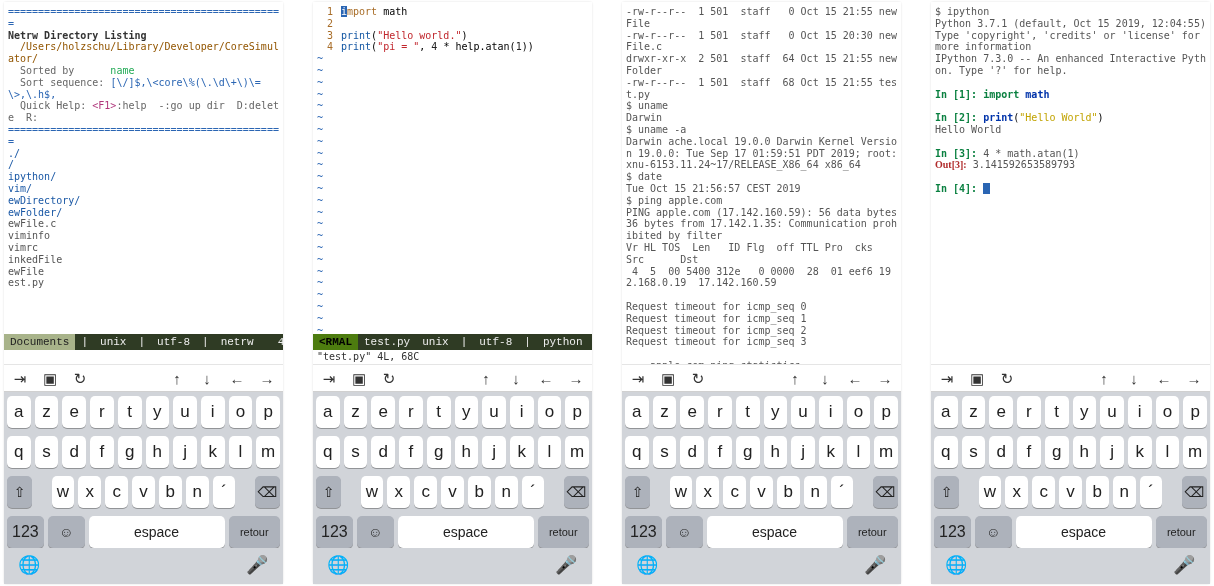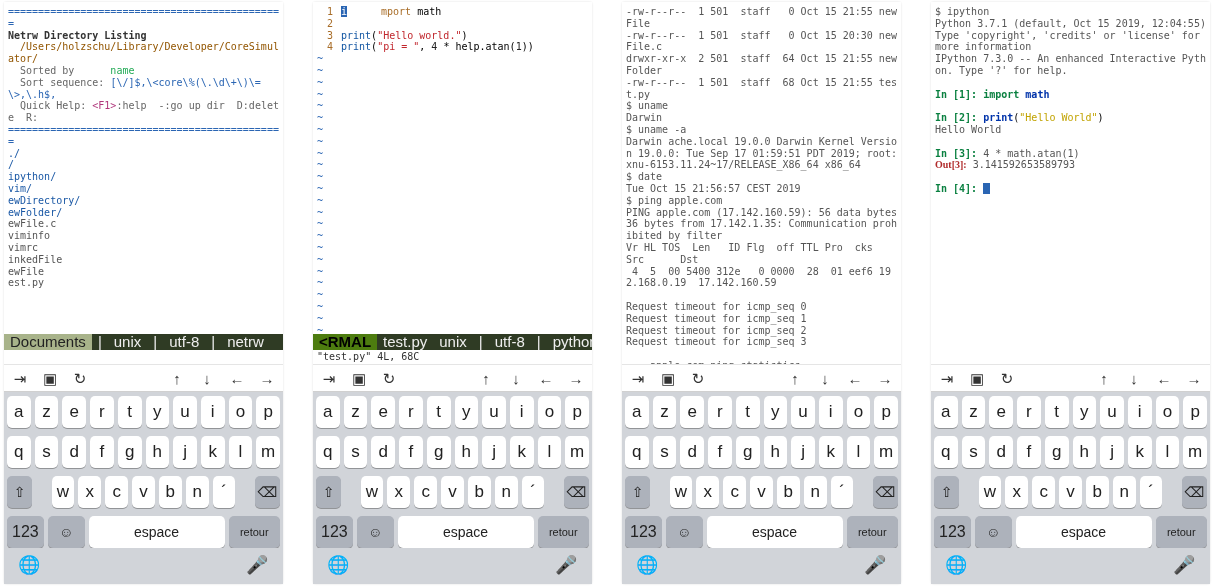--- a/index.html
+++ b/index.html
@@ -27,22 +27,22 @@
     font-family: Menlo, Consolas, monospace;
     font-size: 10px;
     line-height: 1.18;
     padding: 4px 4px 2px 4px;
     white-space: pre-wrap;
     word-break: break-all;
     overflow: hidden;
   }
   .statusbar {
     display: flex;
-    font-family: Liberation Sans, sans-serif;
-    font-size: 15px;
+    font-family: Liberation Mono, monospace;
+    font-size: 11px;
     height: 16px;
     width: 100%;
     overflow: hidden;
   }
   .sb-seg { padding: 0 6px; height: 16px; line-height: 16px; white-space: nowrap; }
   .sb-dark { background: #2f3b24; color: #eee; }
   .sb-olive { background: #a8b38a; color: #222; }
   .sb-green { background: #4d7c0f; color: #000; font-weight: 600; }
   .sb-flex { flex: 1; }
   .extra-line {
@@ -59,21 +59,21 @@
   .c-eq { color: #2a65b3; }
   .c-title { color: #333; font-weight: 600; }
   .c-path { color: #925500; }
   .c-label { color: #666; }
   .c-sortval { color: #2a5; }
   .c-regex { color: #2a65b3; }
   .c-key { color: #b0377c; }
   .c-dir { color: #1a58a5; }
   .c-file { color: #555; }
   .c-gutter { color: #a86d28; display: inline-block; width: 16px; text-align: right; margin-right: 8px; }
-  .c-kw { color: #a86d28; padding-left: 34px; }
+  .c-kw { color: #a86d28; }
   .c-fn { color: #1457a3; }
   .c-str { color: #c1272d; }
   .c-num { color: #222; }
   .c-tilde { color: #2a65b3; }
   .c-cursor-block { background: #2a65b3; color: #fff; }
   .c-cursor-caret { display: inline-block; width: 7px; height: 11px; background: #2a65b3; vertical-align: text-bottom; }
 
   
   .ip-in  { color: #0a8040; font-weight: 600; }
   .ip-out { color: #b02b2b; font-weight: 600; font-family: Liberation Serif, serif; }

